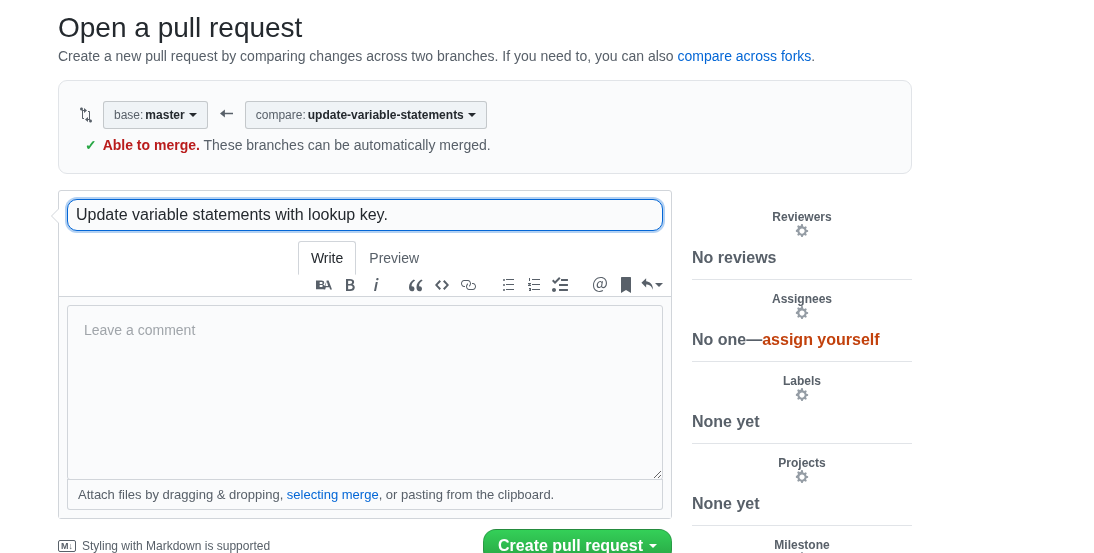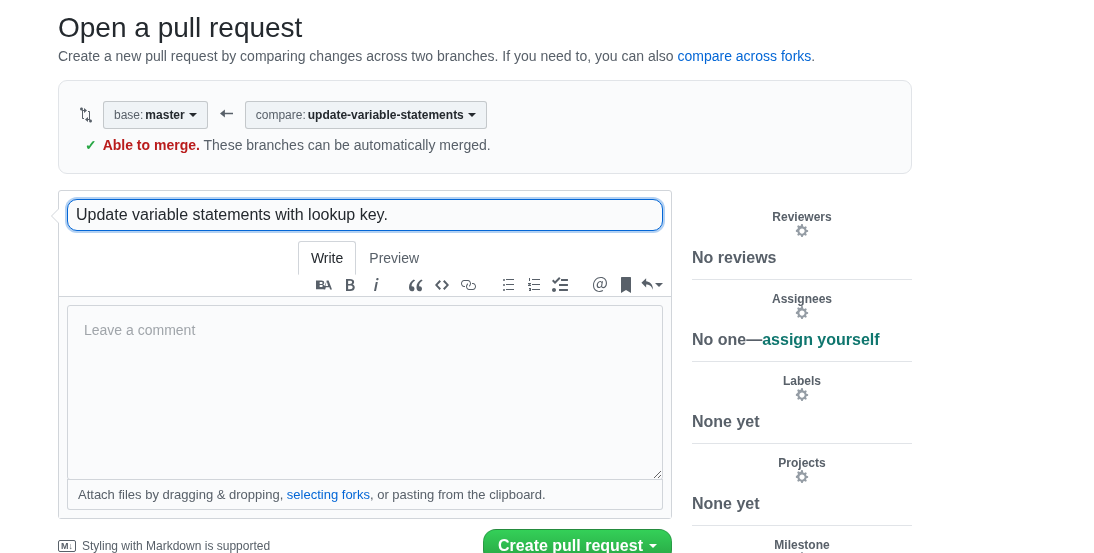--- a/index.html
+++ b/index.html
@@ -44,21 +44,21 @@
 .create-btn { background: #2ea44f; background-image: linear-gradient(-180deg,#34d058,#28a745 90%); color: #fff; border: 1px solid rgba(27,31,35,.2); border-radius: 13px; padding: 7px 14px; font-size: 16px; font-weight: 600; cursor: pointer; display: inline-flex; align-items: center; gap: 4px; }
 .create-btn .caret { margin-left: 2px; }
 .right-col { width: 220px; padding-top: 8px; }
 .side-sec { border-bottom: 1px solid #e1e4e8; padding: 12px 0; }
 .side-sec:last-child { border-bottom: none; }
 .side-hdr { display: flex; justify-content: space-between; align-items: center; margin-bottom: 8px; flex-direction: column; }
 .side-hdr h3 { font-size: 12px; font-weight: 600; color: #586069; }
 .gear { color: #959da5; cursor: pointer; }
 .gear svg { width: 14px; height: 14px; fill: currentColor; }
 .side-val { font-size: 16px; color: #586069; font-weight: bold; }
-.side-val a { color: #0f766e; text-decoration: none; }
+.side-val a { color: #c2410c; text-decoration: none; }
 .caret-down { display: inline-block; width: 0; height: 0; border-left: 4px solid transparent; border-right: 4px solid transparent; border-top: 4px solid currentColor; vertical-align: middle; }
 </style>
 </head>
 <body>
 
 <div class="container">
 
   <div class="header">
     <h1>Open a pull request</h1>
     <p>
@@ -170,21 +170,21 @@
                     <path d="M6 3.5c3.92.44 8 3.125 8 10-2.312-5.062-4.75-6-8-6V11L.5 5.5 6 0v3.5z"></path>
                   </svg>
                   <span class="caret-down" style="margin-left:2px"></span>
                 </span>
             </div>
           </div>
         </div>
         <div class="comment-body">
           <textarea class="comment-textarea" placeholder="Leave a comment" style=""></textarea>
           <div class="attach-hint">
-            <span>Attach files by dragging &amp; dropping, </span><a href="#">selecting forks</a><span>, or pasting from the clipboard.</span>
+            <span>Attach files by dragging &amp; dropping, </span><a href="#">selecting merge</a><span>, or pasting from the clipboard.</span>
           </div>
         </div>
       </div>
       <div class="actions-row">
         <div class="md-hint">
           <span class="md-badge">M↓</span>
           <span>Styling with Markdown is supported</span>
         </div>
         <button class="create-btn">
           <span>Create pull request</span>

